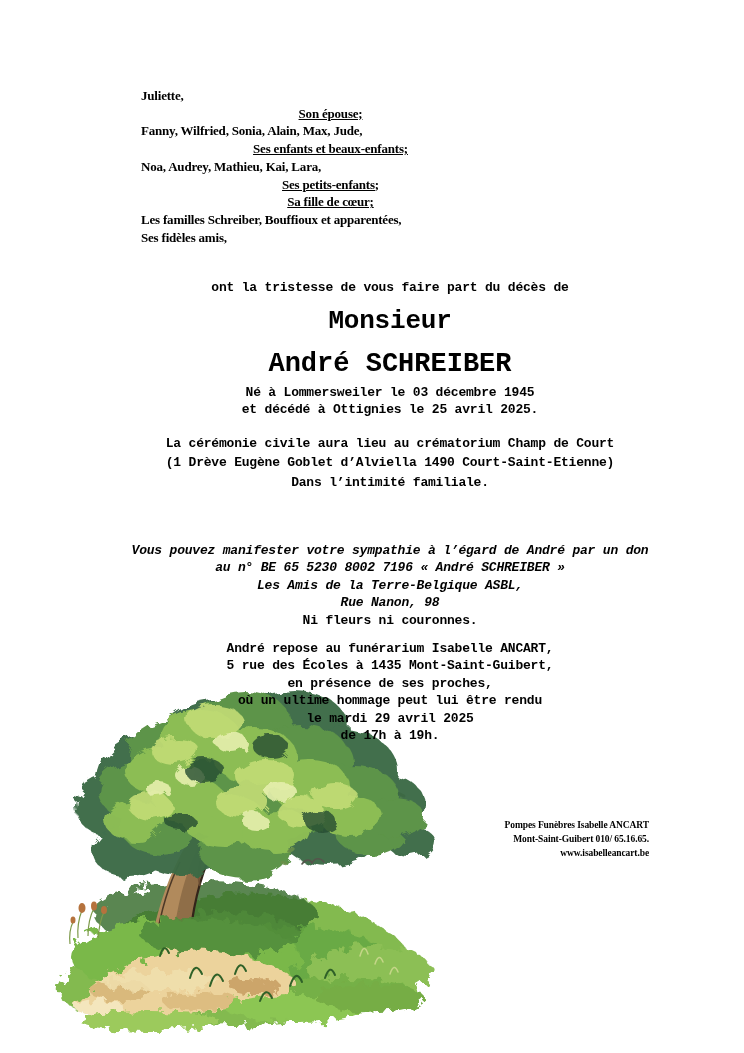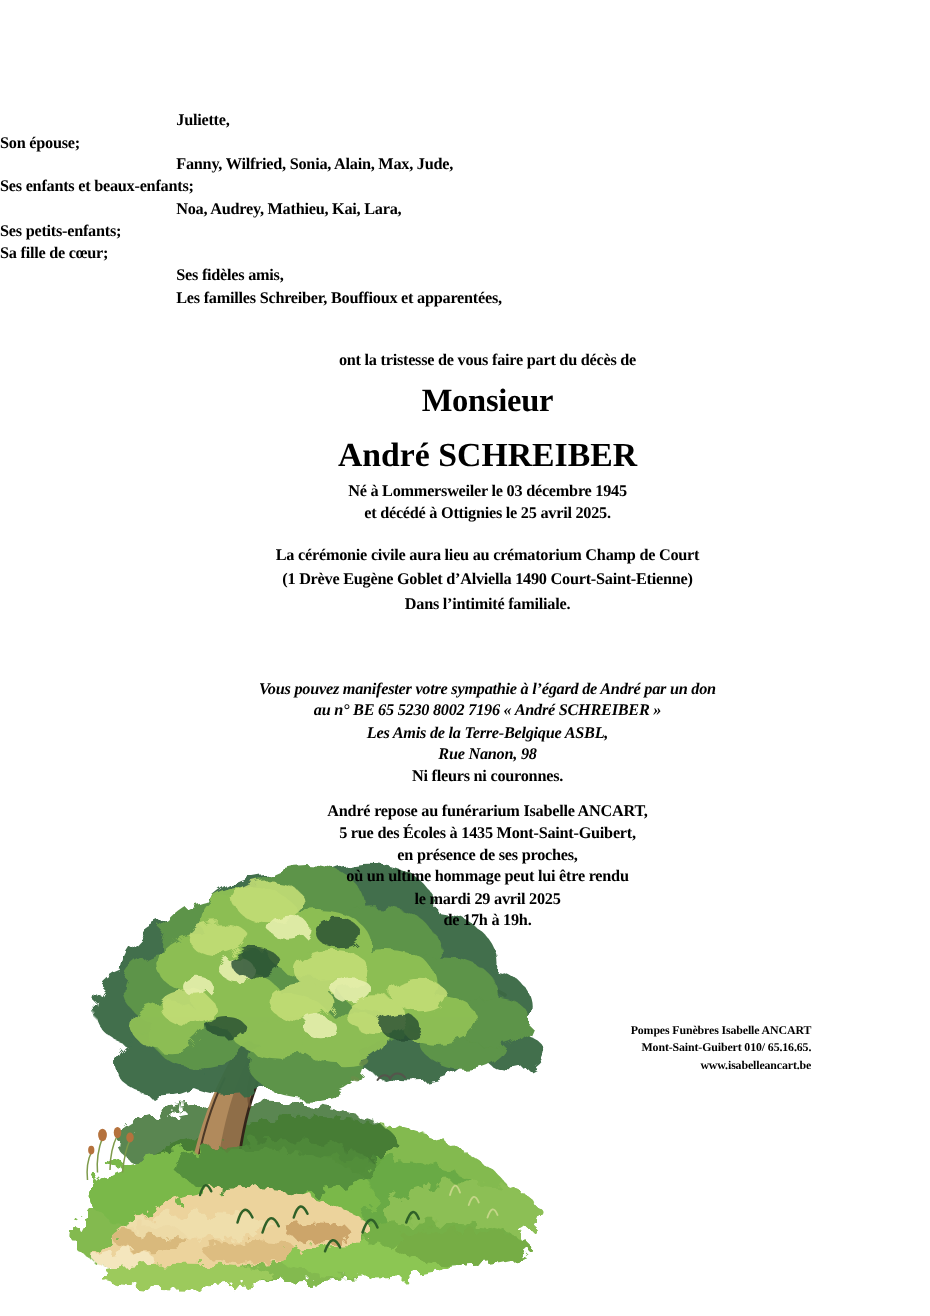--- a/index.html
+++ b/index.html
@@ -12,25 +12,25 @@
     font-weight:bold;
     color:#000;
     margin:0 auto;
   }
   
   .names{
     position:absolute;top:87px;left:0;width:744px;
     font-size:13px;line-height:17.7px;letter-spacing:-0.2px;
   }
   .names .l{text-align:left;padding-left:141px;}
-  .names .r{text-align:left;padding-right:83px;}
+  .names .r{text-align:center;padding-right:83px;text-decoration:underline;}
   
   .cblock{
     position:absolute;left:36px;width:708px;text-align:center;
-    font-size:13px;line-height:17.4px;letter-spacing:-0.2px;
+    font-size:13px;line-height:17.4px;letter-spacing:-0.2px;font-family:Liberation Mono, monospace;
   }
   .intro{top:279px;}
   .h-monsieur{top:307px;font-size:26px;line-height:1.1;}
   .h-name{top:350px;font-size:27px;line-height:1.1;letter-spacing:0;}
   .birthdeath{top:384px;}
   .ceremony{top:434px;line-height:19.4px;}
   .donation{top:542px;font-style:italic;}
   .donation .noflowers{font-style:normal;}
   .funerarium{top:640px;}
   .footer{
@@ -199,22 +199,22 @@
   </svg>
 
   <div class="names">
     <div class="l">Juliette,</div>
     <div class="r">Son épouse;</div>
     <div class="l">Fanny, Wilfried, Sonia, Alain, Max, Jude,</div>
     <div class="r">Ses enfants et beaux-enfants;</div>
     <div class="l">Noa, Audrey, Mathieu, Kai, Lara,</div>
     <div class="r">Ses petits-enfants;</div>
     <div class="r">Sa fille de cœur;</div>
+    <div class="l">Les familles Schreiber, Bouffioux et apparentées,</div>
     <div class="l">Ses fidèles amis,</div>
-    <div class="l">Les familles Schreiber, Bouffioux et apparentées,</div>
   </div>
 
   <div class="cblock intro">ont la tristesse de vous faire part du décès de</div>
   <div class="cblock h-monsieur">Monsieur</div>
   <div class="cblock h-name">André SCHREIBER</div>
   <div class="cblock birthdeath">
     <div>Né à Lommersweiler le 03 décembre 1945</div>
     <div>et décédé à Ottignies le 25 avril 2025.</div>
   </div>
 

